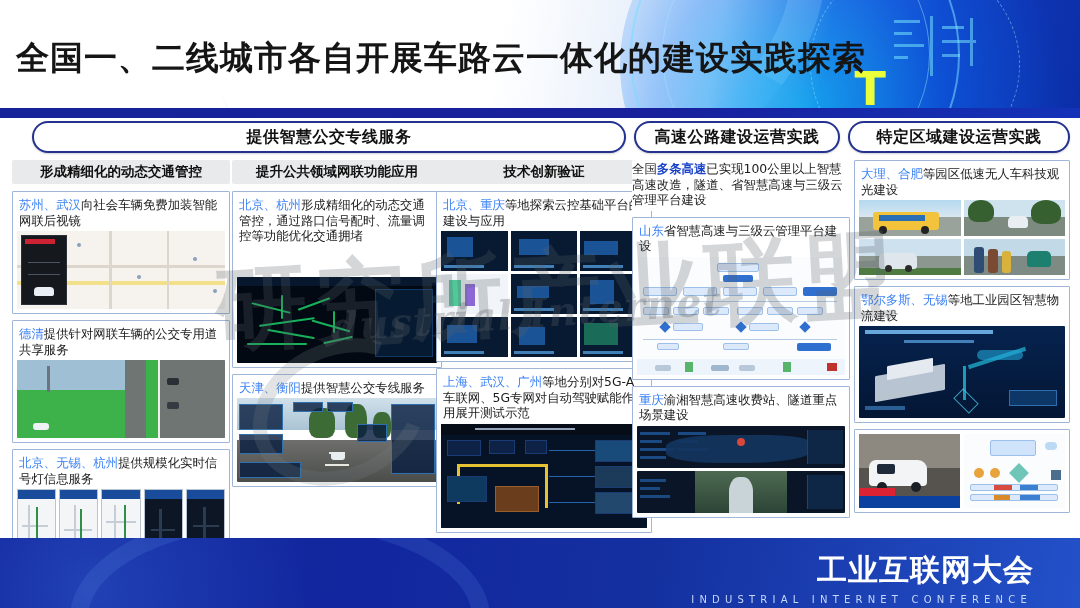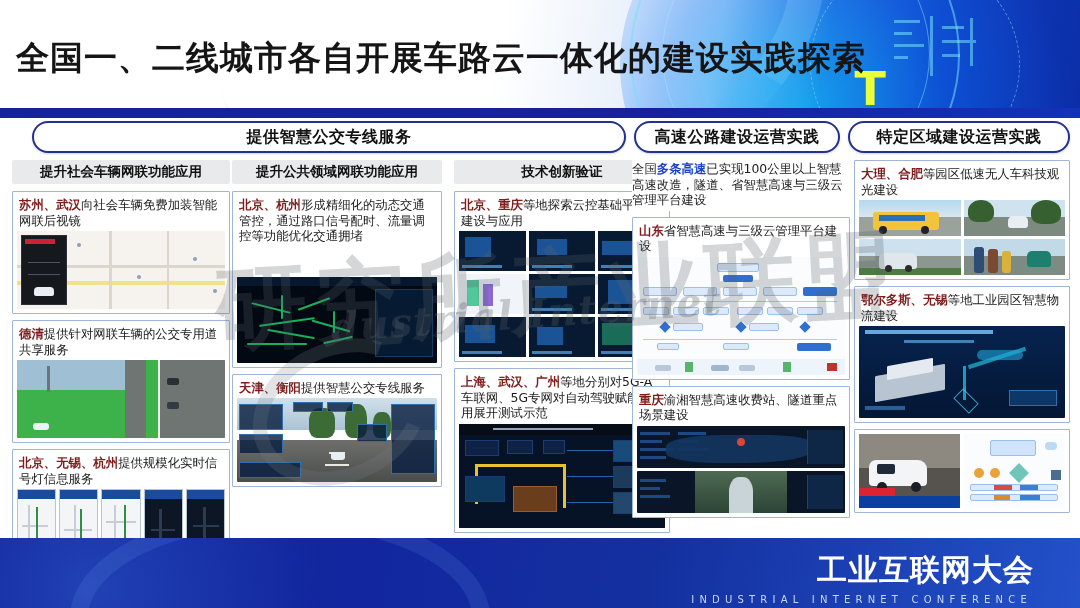--- a/index.html
+++ b/index.html
@@ -81,21 +81,21 @@
   }
   #pill-city { left: 32px; width: 594px; }
   #pill-highway { left: 634px; width: 206px; }
   #pill-zone { left: 848px; width: 222px; }
 
   
   .cols { position: absolute; left: 0; top: 160px; width: 1080px; height: 378px; }
   .col { position: absolute; top: 0; }
   #col1 { left: 12px; width: 218px; }
   #col2 { left: 232px; width: 210px; }
-  #col3 { left: 454px; width: 216px; }
+  #col3 { left: 436px; width: 216px; }
   #col4 { left: 632px; width: 218px; }
   #col5 { left: 854px; width: 216px; }
 
   .col-head {
     height: 24px; background: #e9eaec; border-radius: 2px;
     display: flex; align-items: center; justify-content: center;
     font-size: 13.5px; font-weight: 700; color: #111; white-space: nowrap;
     font-family: "DejaVu Sans", "Liberation Sans", sans-serif;
     margin-bottom: 7px;
   }
@@ -103,21 +103,21 @@
   .card {
     border: 1px solid #9fb6d8; background: #fff; padding: 4px 4px 4px 4px;
     margin-bottom: 6px; border-radius: 1px;
   }
   .card.noborder { border: none; padding: 0; }
   .cap {
     font-size: 12.4px; line-height: 15.5px; color: #1b1b1b;
     font-family: "DejaVu Sans", "Liberation Sans", sans-serif;
     padding: 1px 2px 3px 2px; word-break: break-all;
   }
-  .cap .hl { color: #7f1d1d; font-weight: 700; }
+  .cap .hl { color: #3b82f6; font-weight: 400; }
   .cap .hlb { color: #1b43c8; font-weight: 700; }
   .cap.plain { padding-left: 0; }
 
   
   .shot { width: 100%; position: relative; overflow: hidden; border-radius: 1px; }
   .shot.dark { background: #0a1626; }
   .shot.map  { background: #f4f1ec; }
 
   
   .mapbg { position:absolute; inset:0; background:#f6f3ee; }
@@ -304,21 +304,21 @@
 
   <div class="pill-row">
     <div class="pill" id="pill-city">提供智慧公交专线服务</div>
     <div class="pill" id="pill-highway">高速公路建设运营实践</div>
     <div class="pill" id="pill-zone">特定区域建设运营实践</div>
   </div>
 
   <div class="cols">
 
     <div class="col" id="col1">
-      <div class="col-head">提升社会车辆网联功能应用</div>
+      <div class="col-head">形成精细化的动态交通管控</div>
 
       <div class="card">
         <div class="cap"><span class="hl">苏州、武汉</span><span>向社会车辆免费加装智能网联后视镜</span></div>
         <div class="shot map" style="height:78px">
           <div class="mapbg">
             <div class="rd" style="left:0;top:34px;width:100%;height:3px"></div>
             <div class="rdY" style="left:0;top:50px;width:100%;height:4px"></div>
             <div class="rd" style="left:92px;top:0;width:3px;height:100%"></div>
             <div class="rd" style="left:150px;top:0;width:2px;height:100%"></div>
             <div class="dot" style="left:120px;top:44px"></div>

